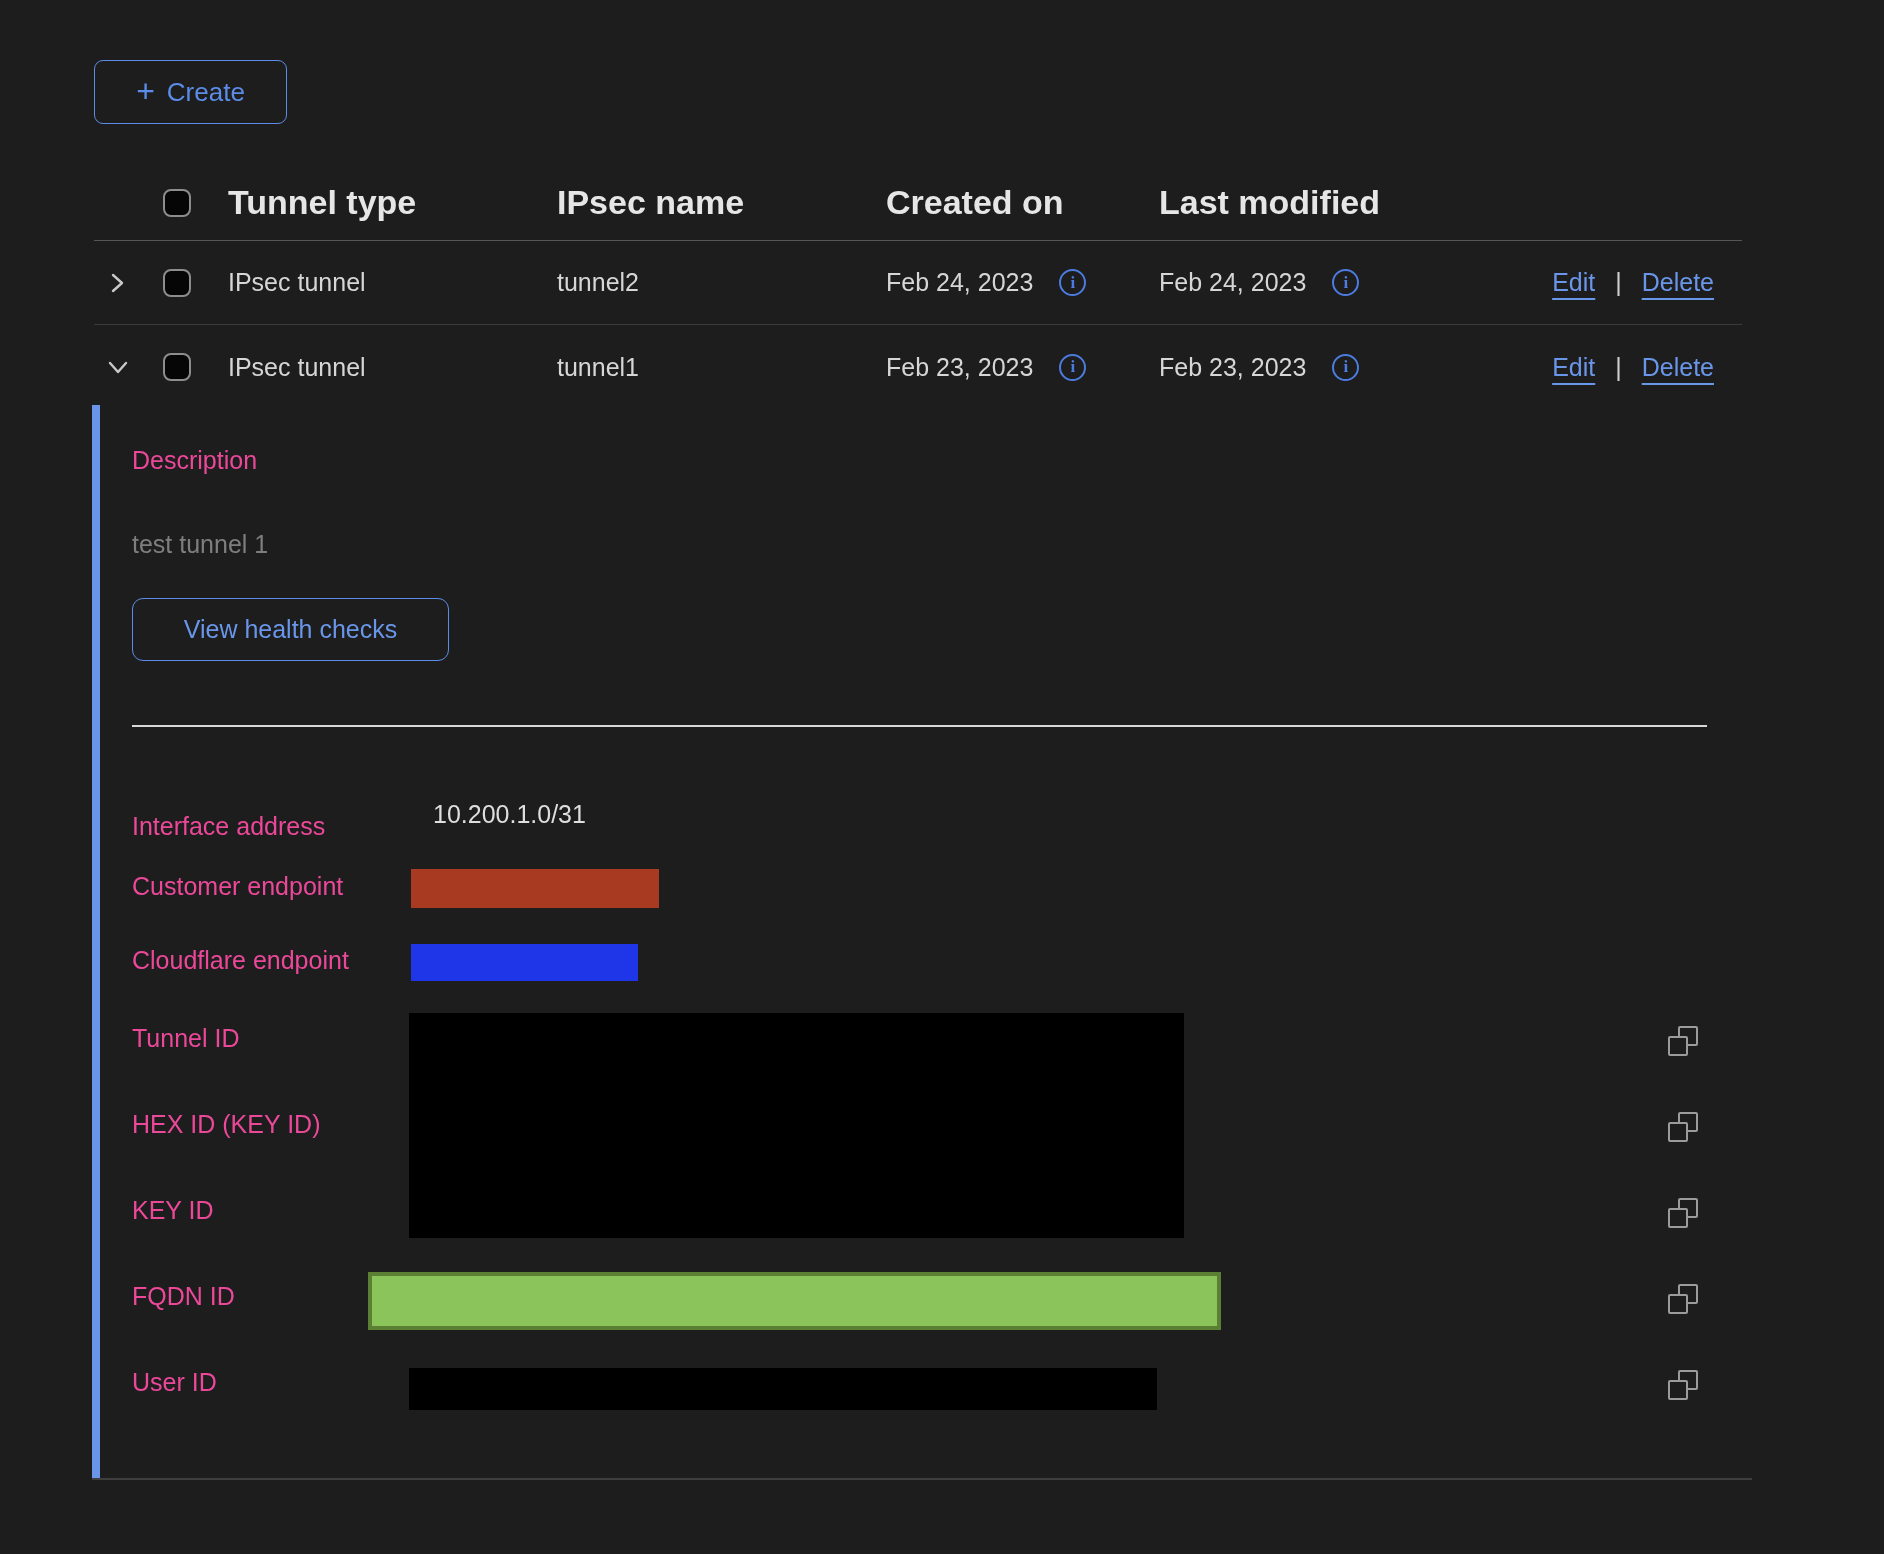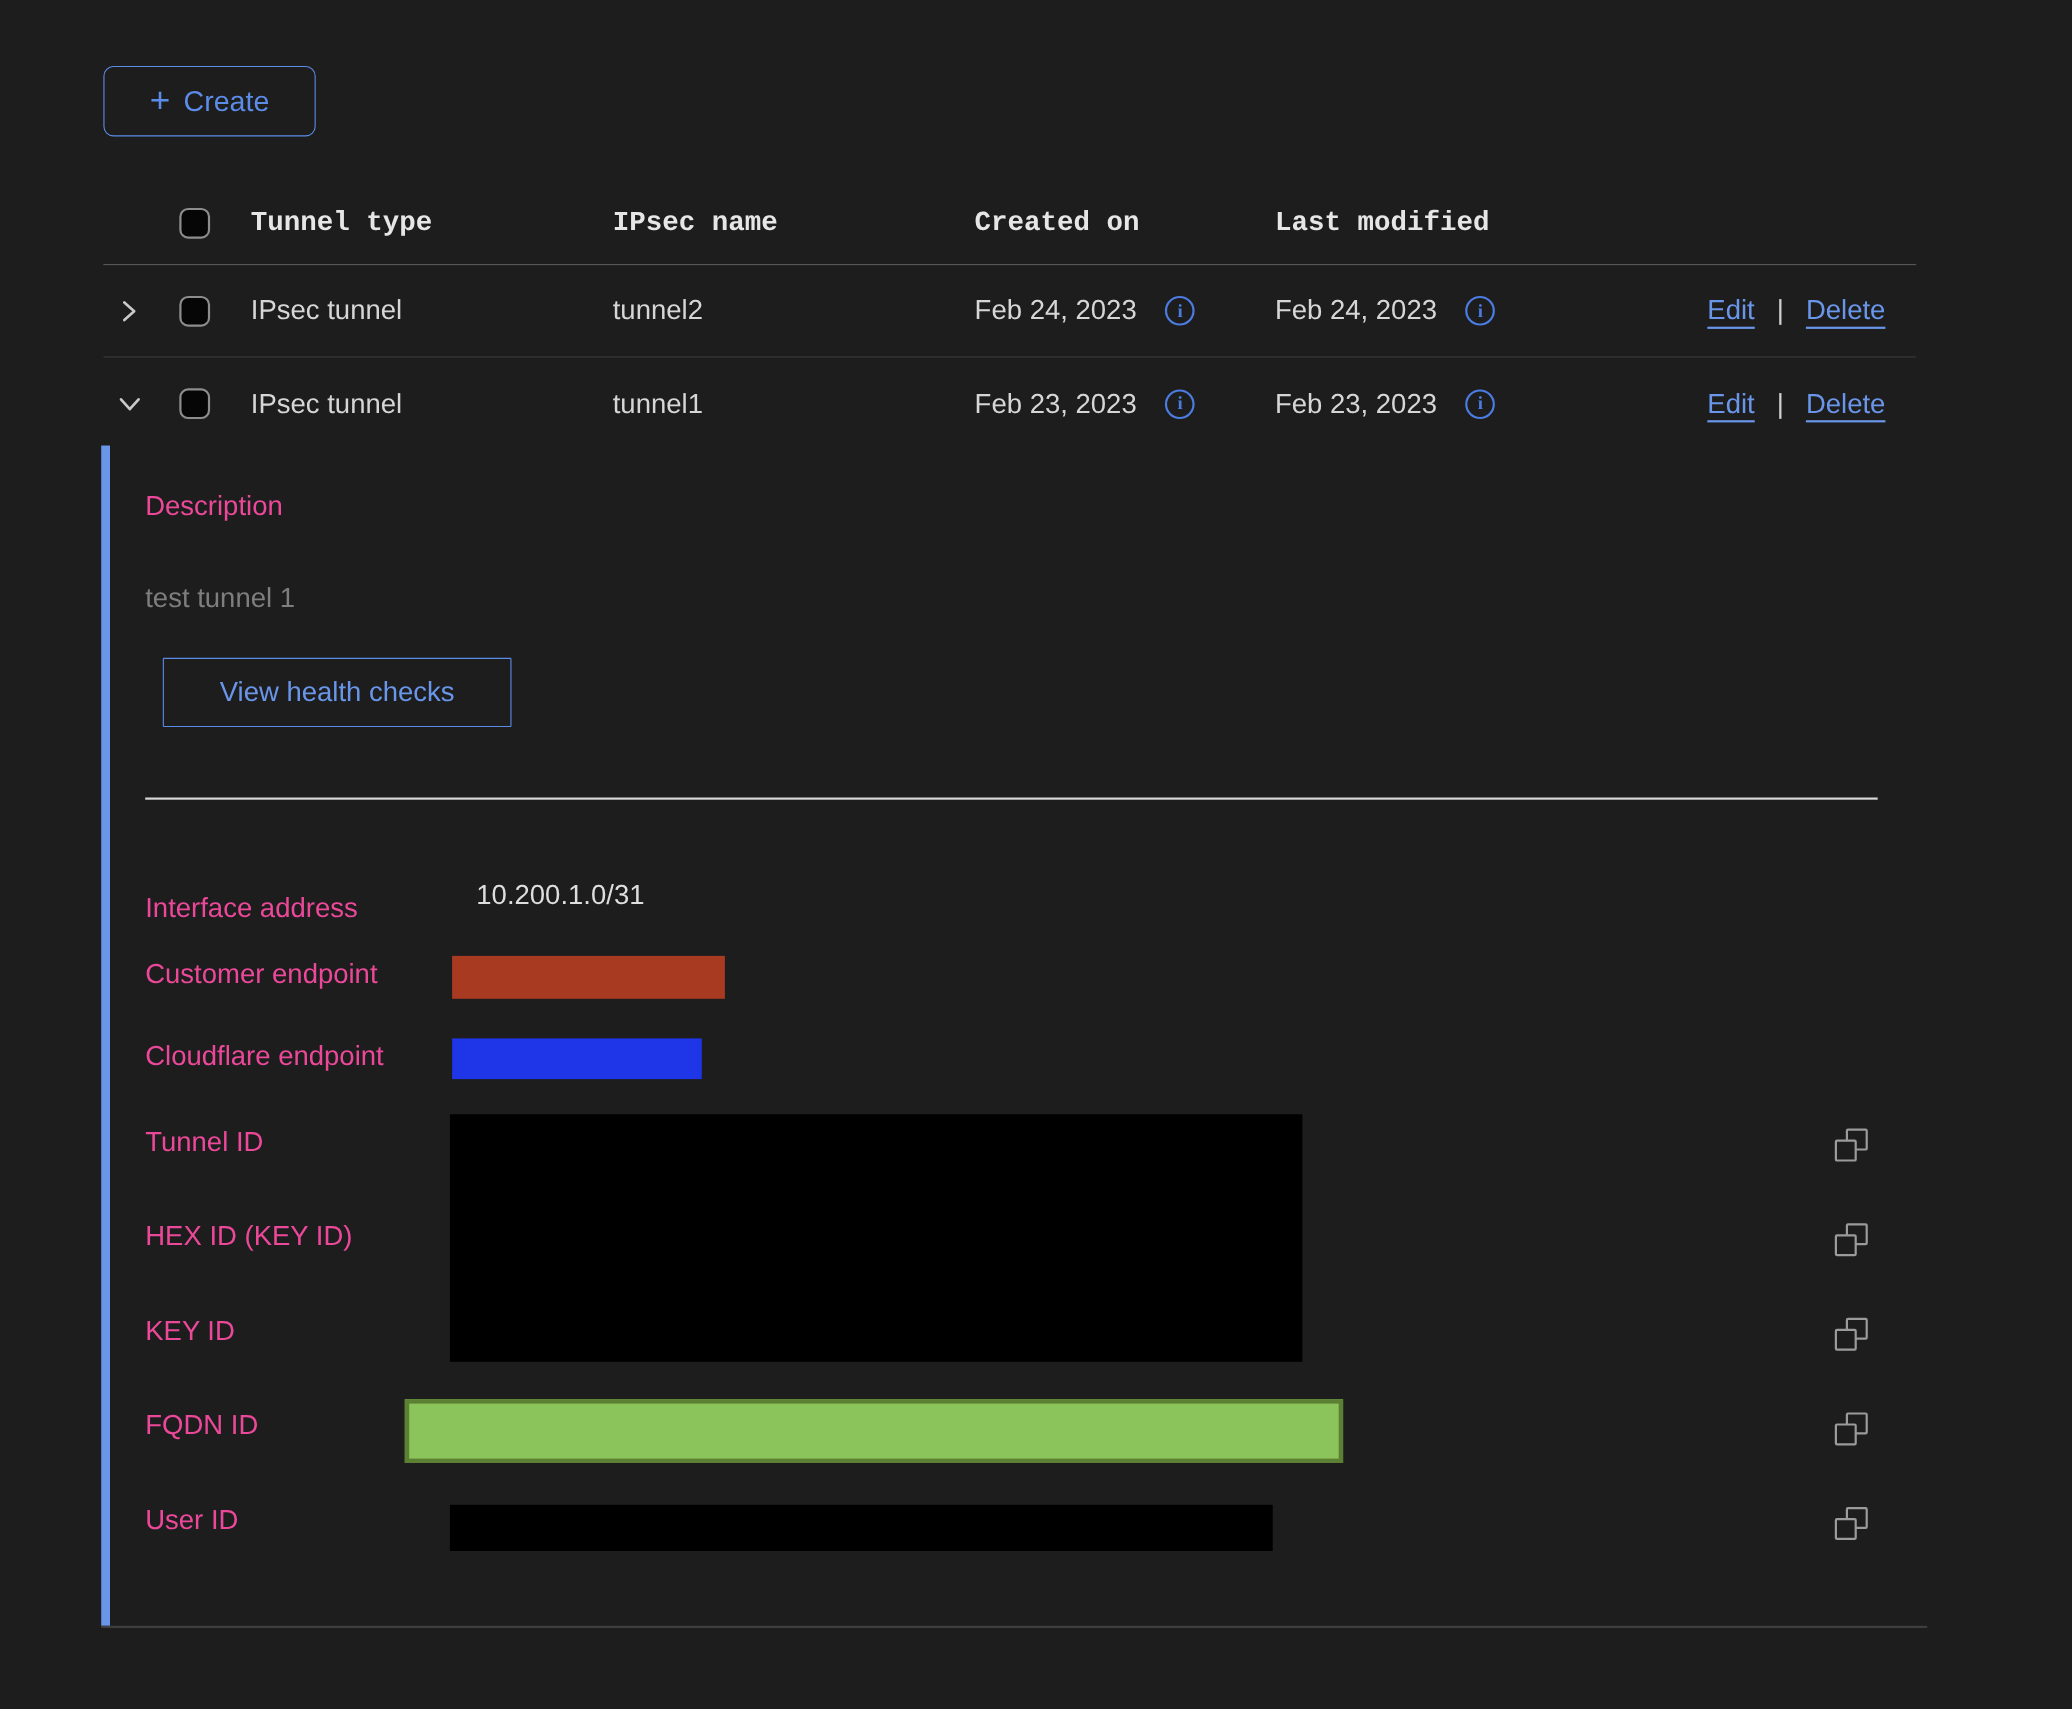--- a/index.html
+++ b/index.html
@@ -23,21 +23,21 @@
 
   
   .trow {
     position: absolute; left: 94px; width: 1648px;
     display: grid; grid-template-columns: 69px 65px 329px 329px 273px 273px 1fr;
     align-items: center;
   }
   .trow.head { top: 165px; height: 76px; border-bottom: 1px solid #565656; }
   .trow.r1   { top: 241px; height: 84px; border-bottom: 1px solid #3a3a3a; }
   .trow.r2   { top: 325px; height: 84px; }
-  .hcell { font-size: 25px; font-weight: 700; color: #e6e6e6; font-family: Liberation Mono, monospace; }
+  .hcell { font-size: 34px; font-weight: 700; color: #e6e6e6; }
   .cell  { font-size: 25px; color: #d6d6d6; }
   .datecell { display: flex; align-items: center; }
   .chev { display: flex; align-items: center; justify-content: flex-start; padding-left: 10px; cursor: pointer; }
   .checkbox {
     width: 28px; height: 28px; border: 2px solid #8d8d8d; border-radius: 8px;
     background: #060606; cursor: pointer;
   }
   .info-icon {
     width: 27px; height: 27px; margin-left: 26px; border: 2px solid #4c7ce0; border-radius: 50%;
     color: #4c7ce0; font-size: 17px; font-weight: 700;
@@ -52,22 +52,22 @@
   .panel {
     position: absolute; left: 92px; top: 405px; width: 1653px; height: 1073px;
     border-left: 8px solid #6a96ea;
   }
   .panel .abs { position: absolute; }
   .label { font-size: 25px; color: #ec4899; white-space: nowrap; }
   .muted { font-size: 25px; color: #7e7e7e; }
   .value { font-size: 25px; color: #dedede; }
   .health-btn {
     position: absolute; left: 32px; top: 193px; width: 317px; height: 63px;
-    background: transparent; border: 1.5px solid #5b8ce8; border-radius: 1px;
-    color: #6a96ea; font-size: 25px; font-family: inherit; cursor: pointer; margin-left: 16px;
+    background: transparent; border: 1.5px solid #5b8ce8; border-radius: 11px;
+    color: #6a96ea; font-size: 25px; font-family: inherit; cursor: pointer;
   }
   .divider-light { position: absolute; left: 32px; top: 320px; width: 1575px; height: 2px; background: #d8d8d8; }
   .redact { position: absolute; }
   .redact.customer  { left: 311px; top: 464px; width: 248px; height: 39px; }
   .redact.cloudflare{ left: 311px; top: 539px; width: 227px; height: 37px; }
   .redact.ids       { left: 309px; top: 608px; width: 775px; height: 225px; }
   .redact.fqdn      { left: 268px; top: 867px; width: 853px; height: 58px; border-style: solid; border-width: 4px; }
   .redact.user      { left: 309px; top: 963px; width: 748px; height: 42px; }
 
   .copy-icon { position: absolute; left: 1568px; width: 30px; height: 30px; cursor: pointer; }

